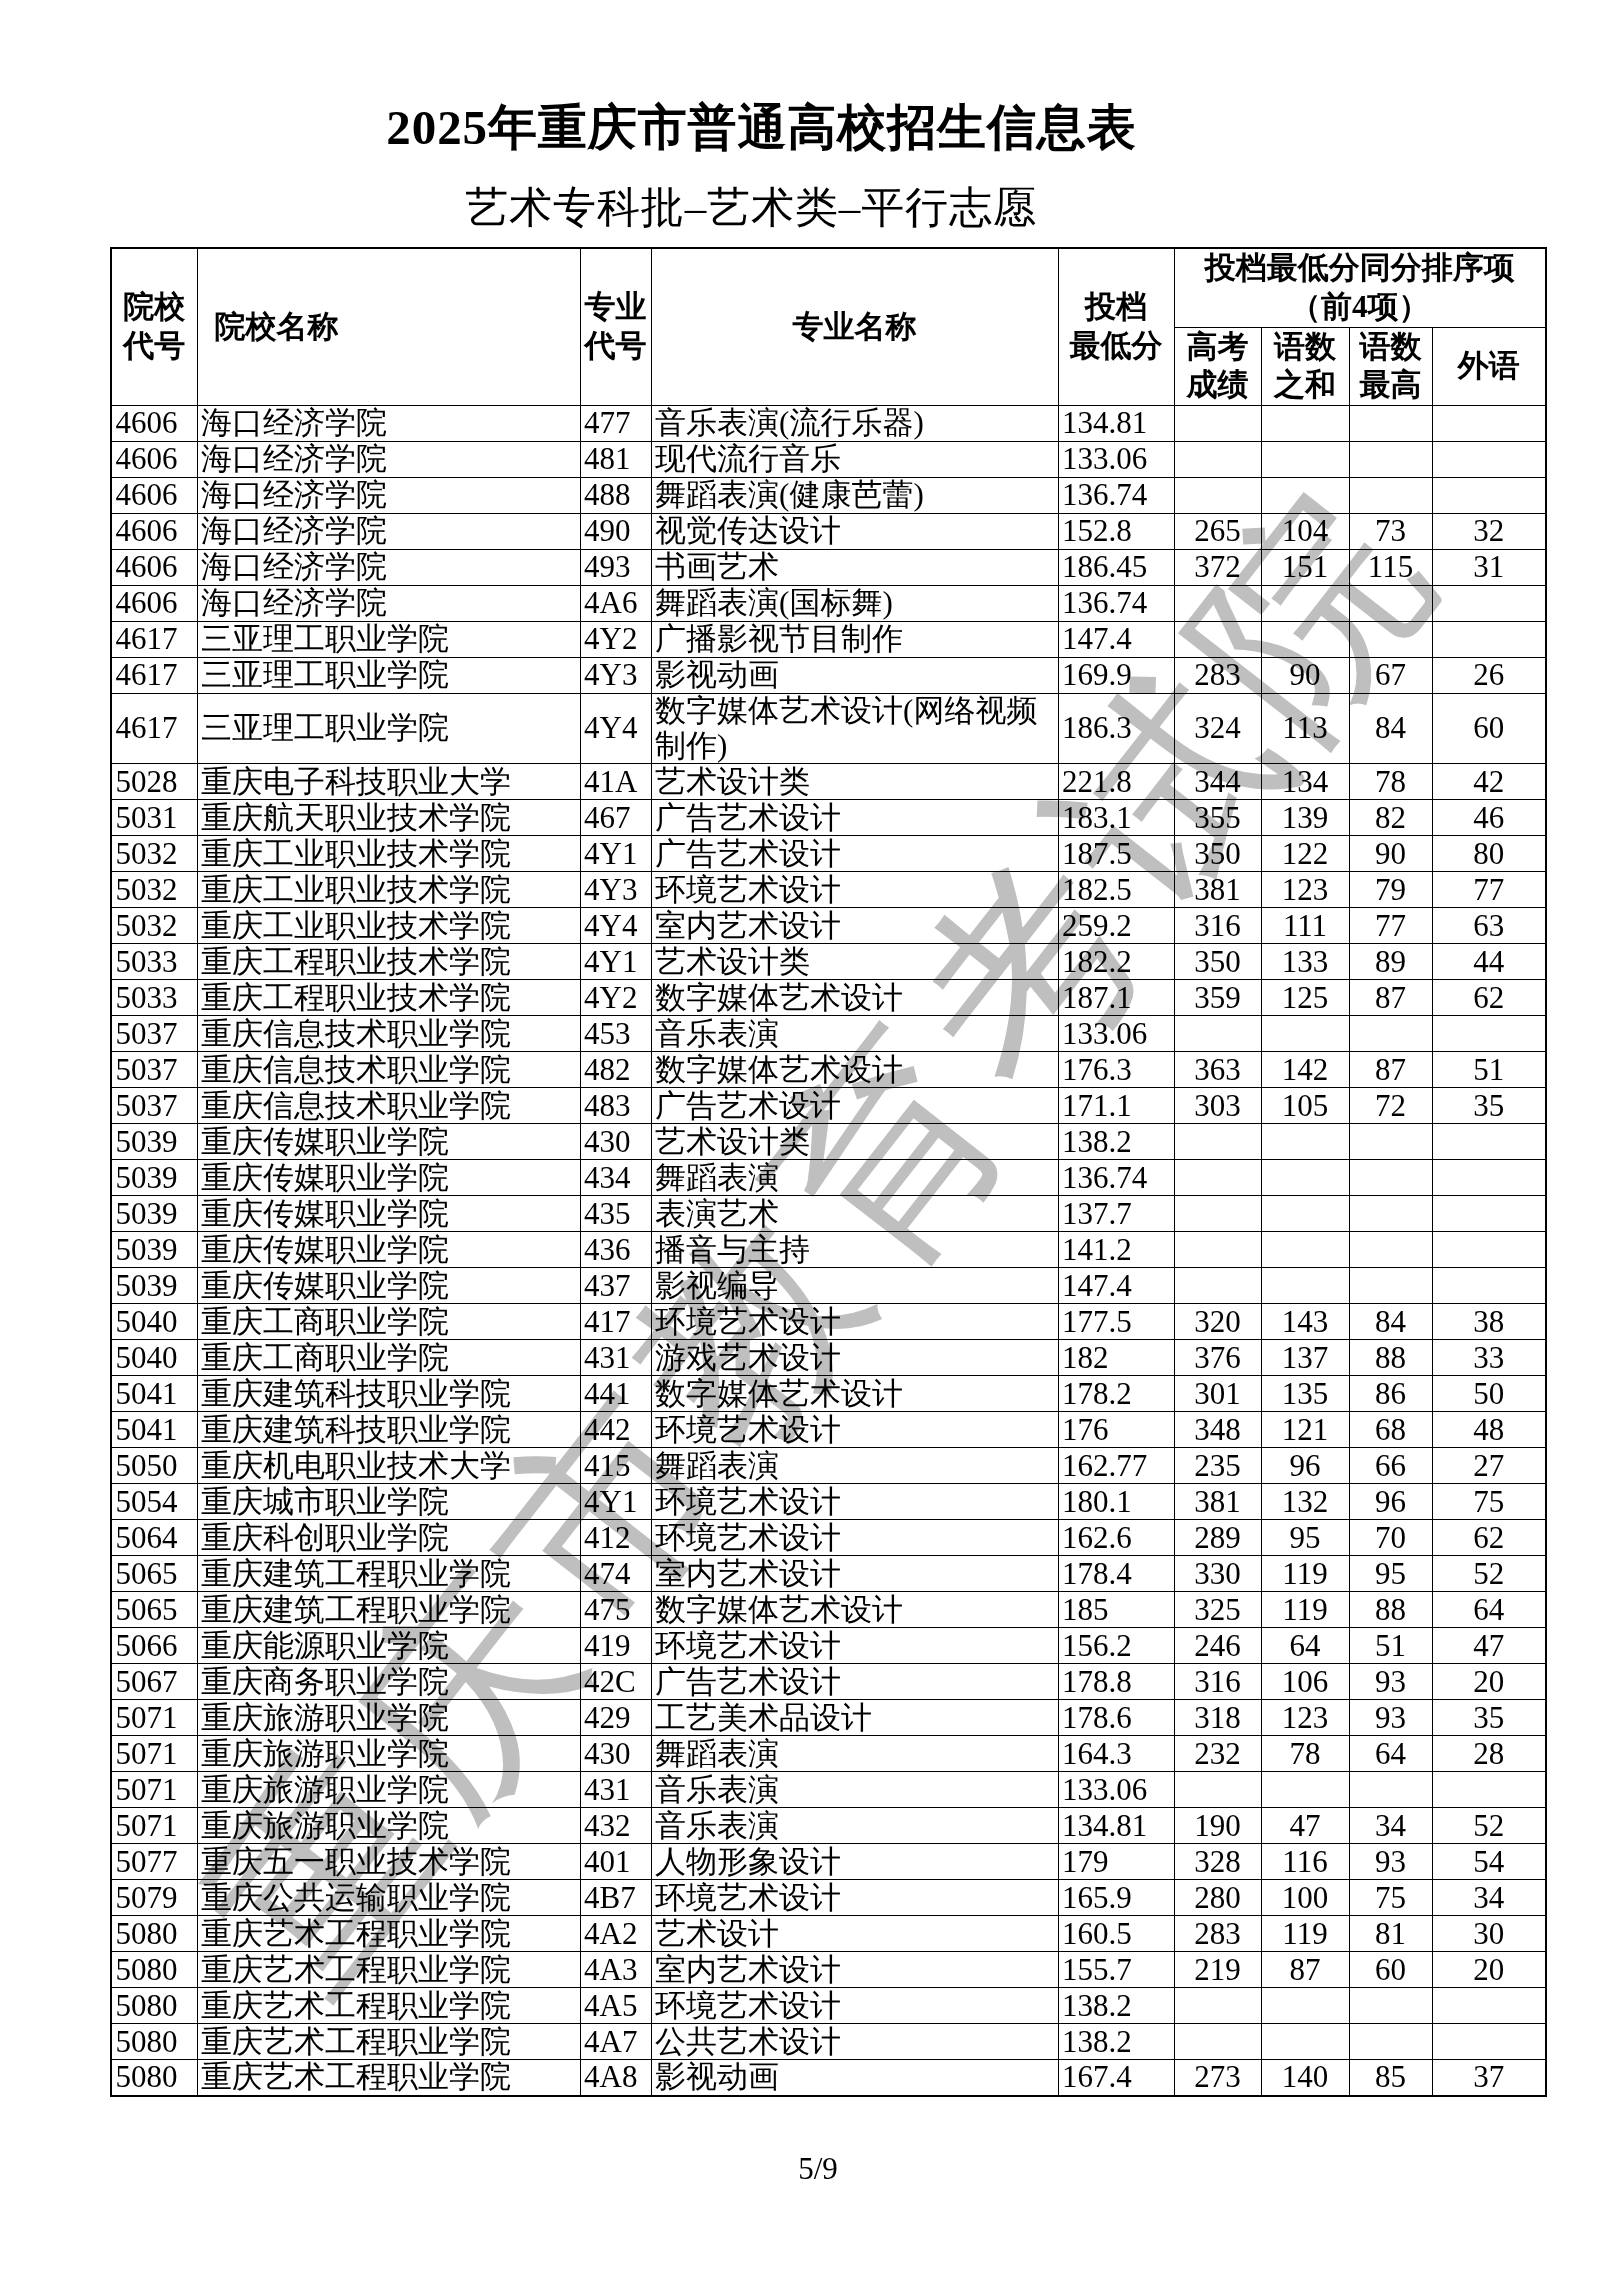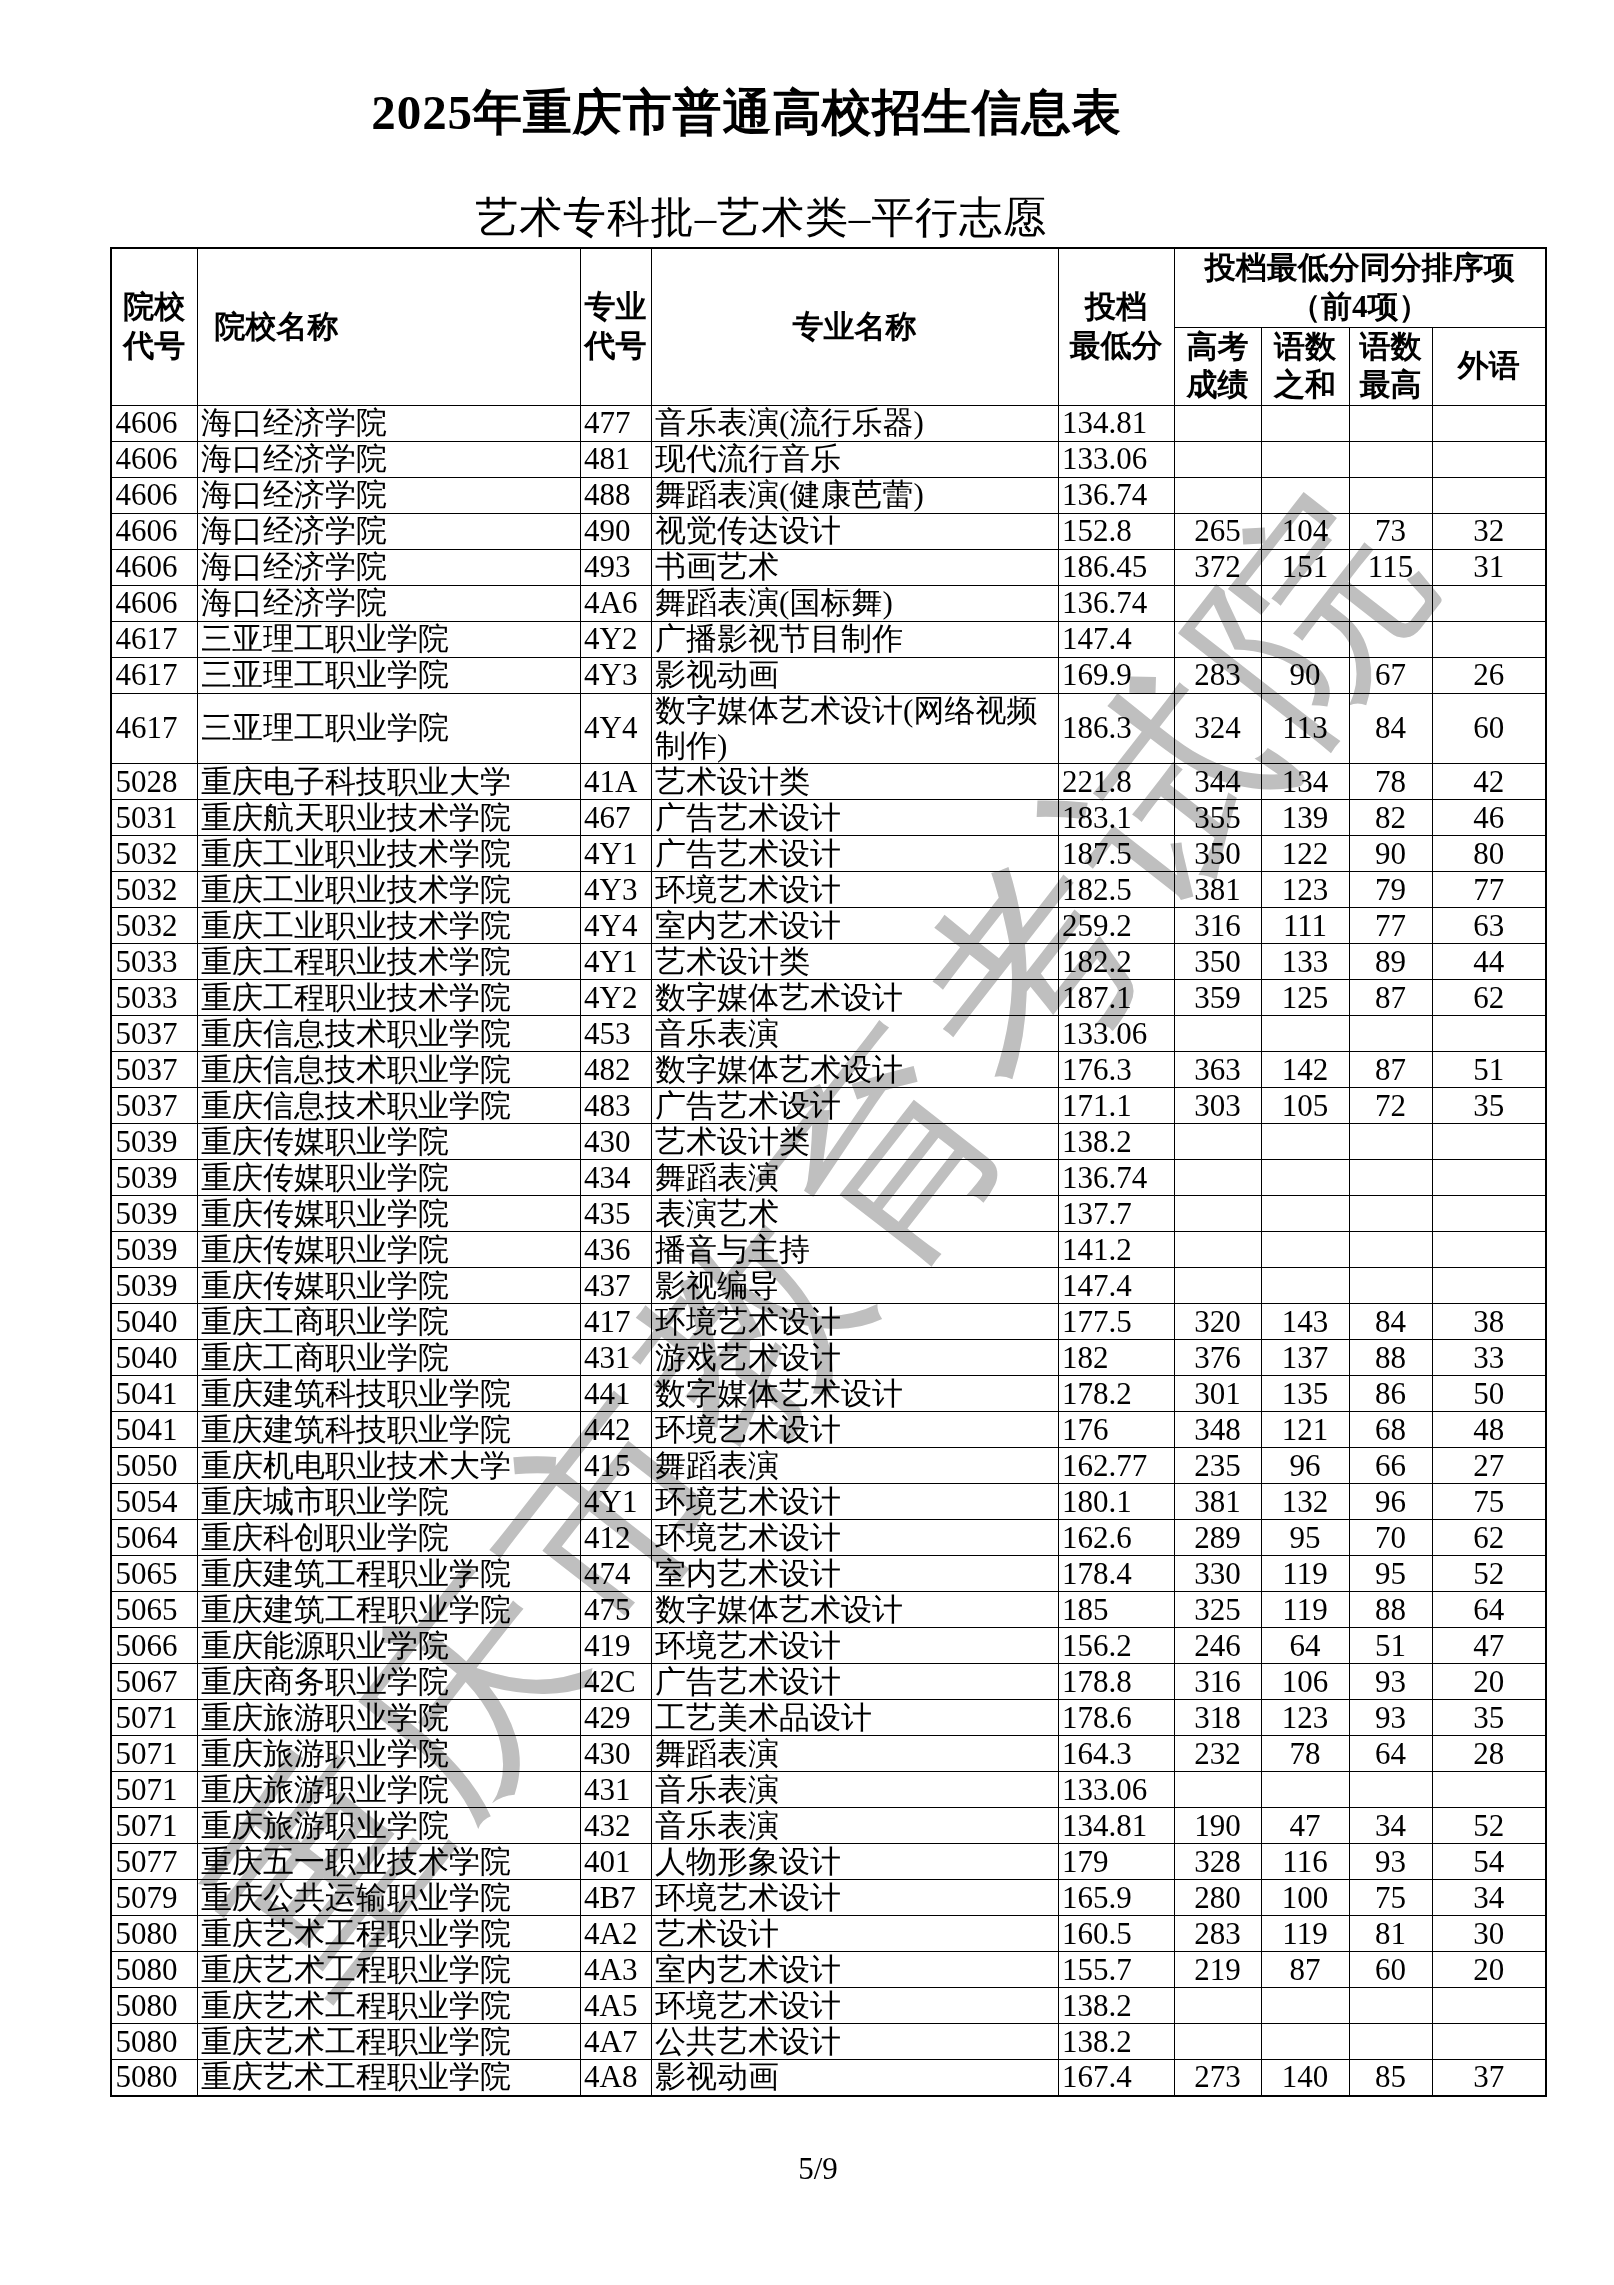--- a/index.html
+++ b/index.html
@@ -30,33 +30,33 @@
   .page-title {
     position: absolute;
     top: 80px;
     left: 0;
     width: 1493px;
     text-align: center;
     font-size: 49px;
     font-weight: bold;
     letter-spacing: 0.9px;
     z-index: 1;
-    margin: 0;
+    margin: 15px;
   }
   .page-subtitle {
     position: absolute;
     top: 179px;
     left: 0;
     width: 1502px;
     text-align: center;
     font-size: 43px;
     font-weight: normal;
     letter-spacing: 0.9px;
     z-index: 1;
-    margin: 10px;
+    margin: 0;
   }
   table.adm {
     position: absolute;
     top: 247px;
     left: 110px;
     width: 1434px;
     border-collapse: collapse;
     table-layout: fixed;
     background: transparent;
     z-index: 1;

